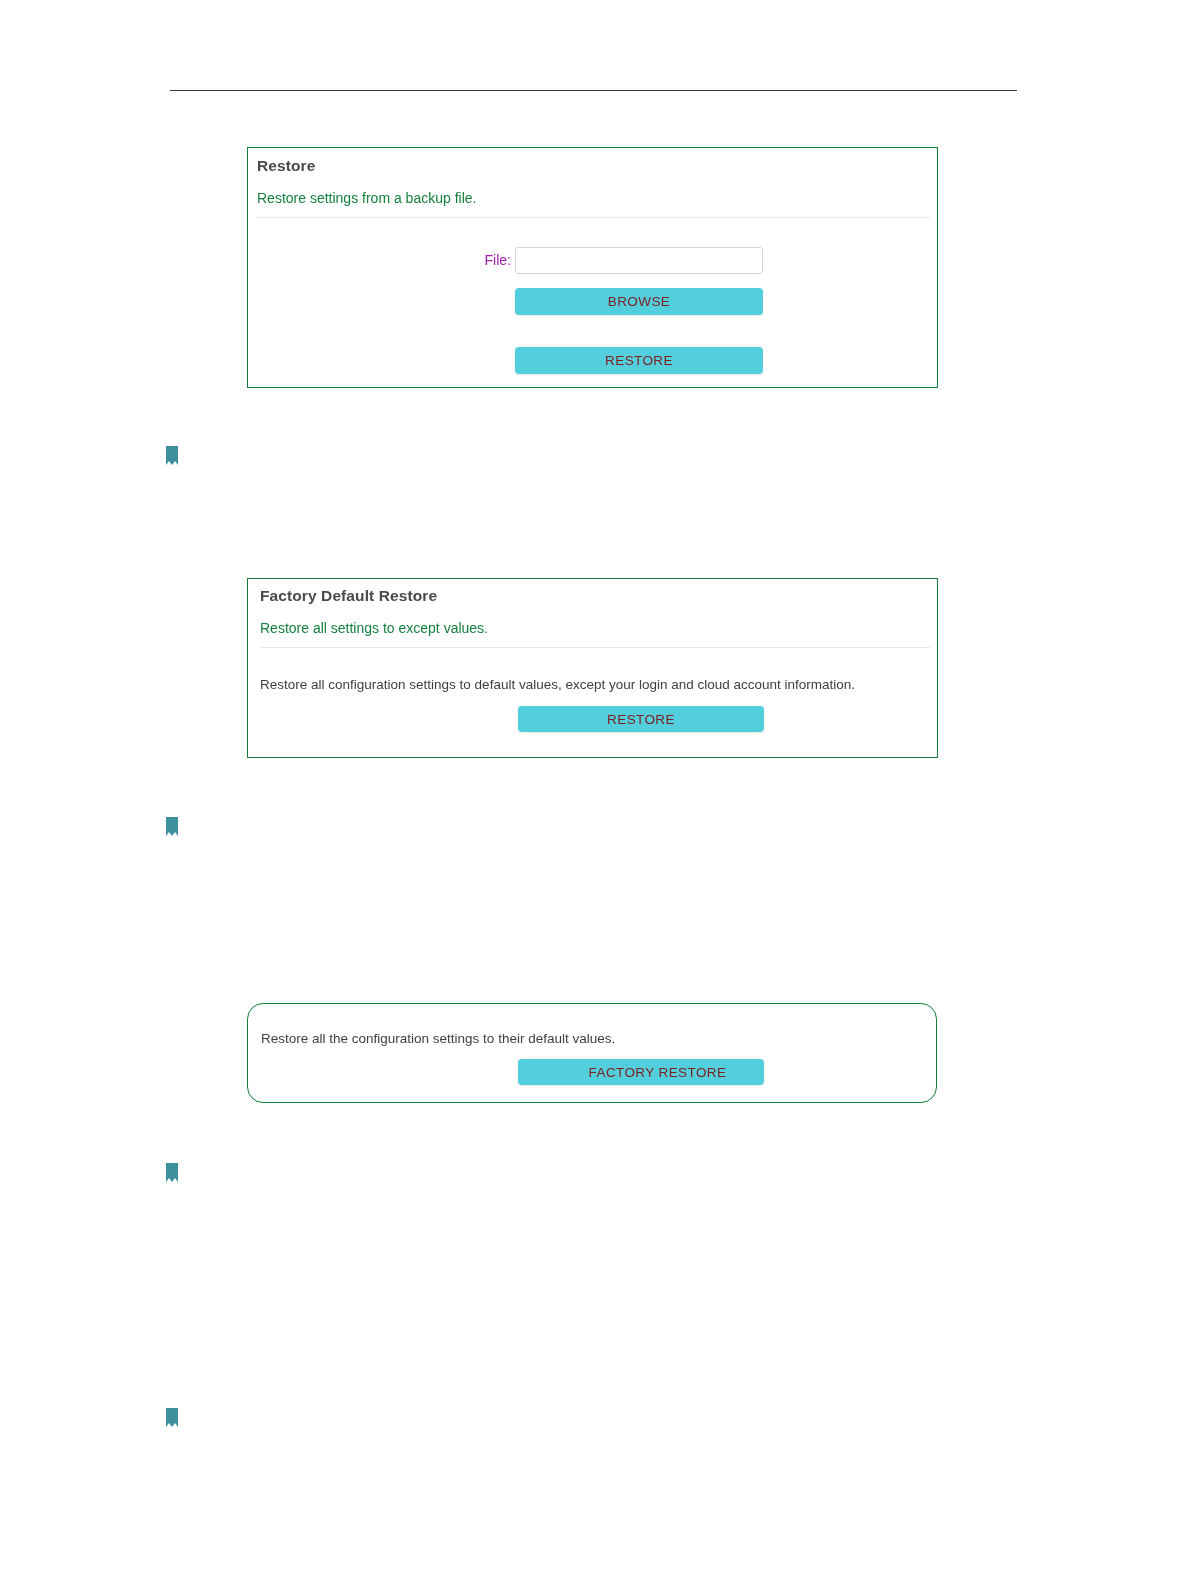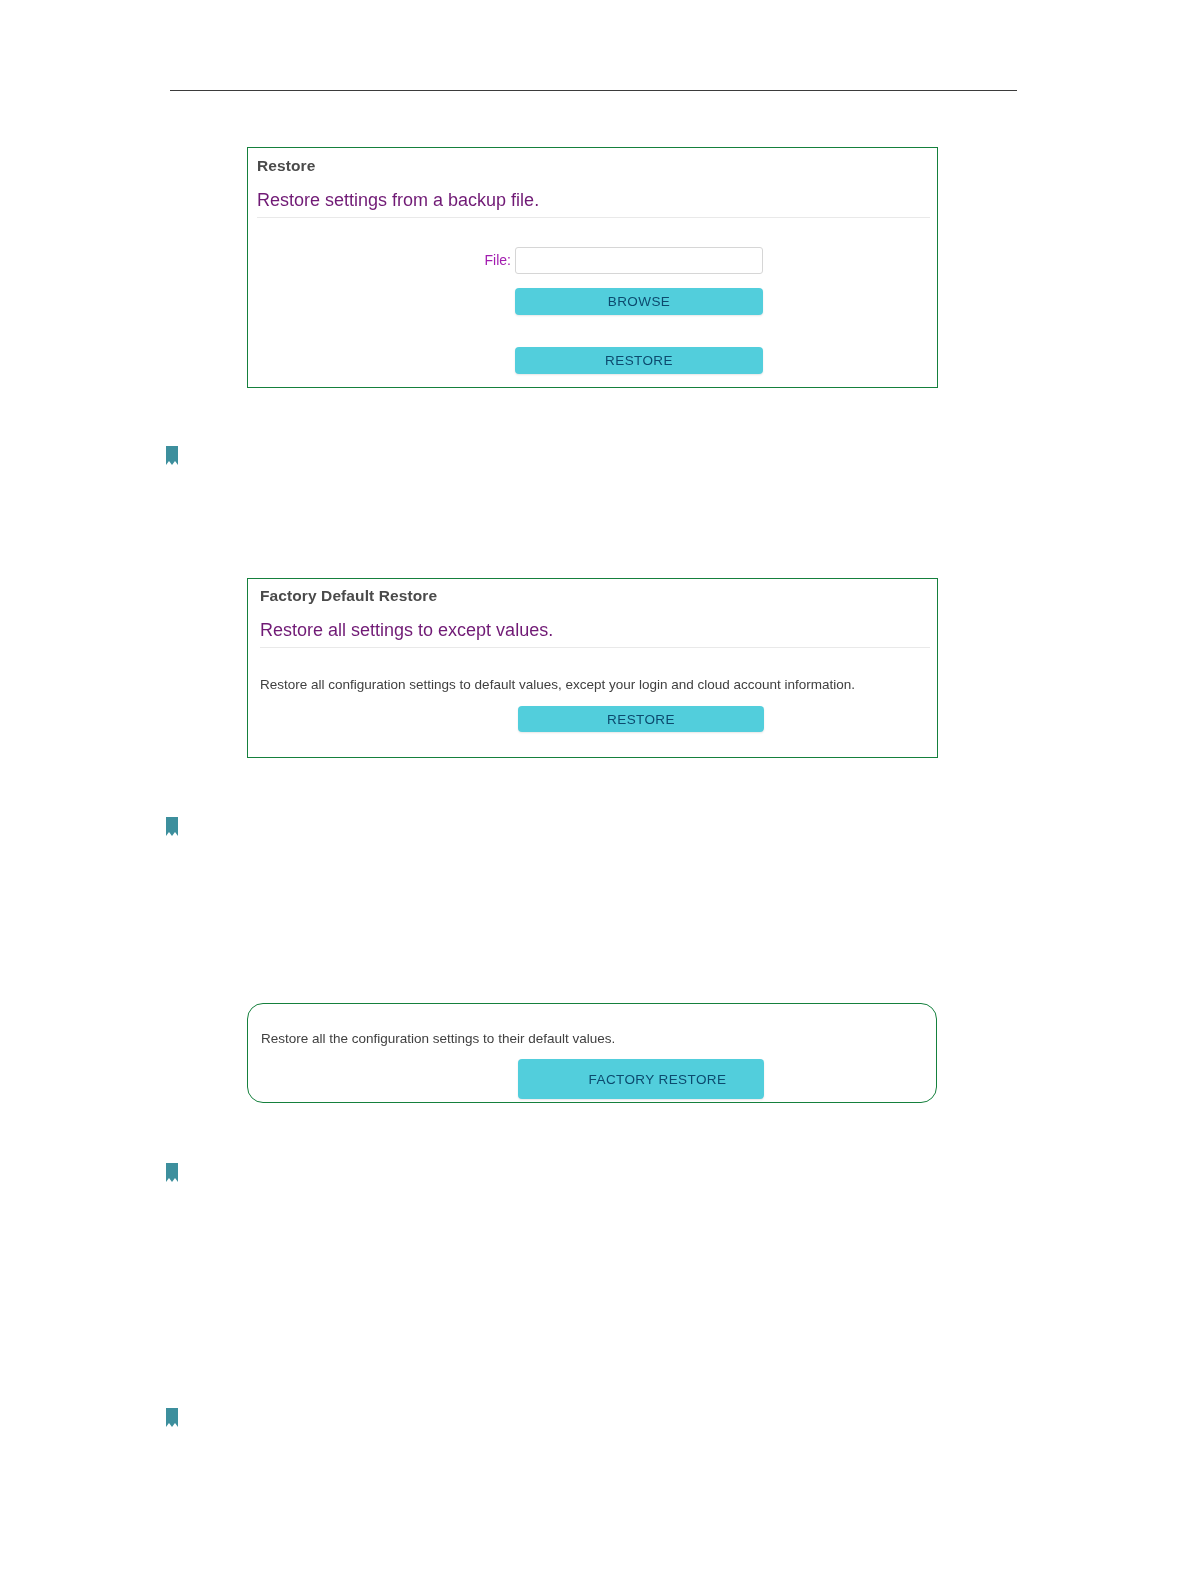--- a/index.html
+++ b/index.html
@@ -46,22 +46,22 @@
     position: absolute;
     font-size: 15.5px;
     font-weight: bold;
     color: #4a4a4a;
     letter-spacing: .1px;
     white-space: nowrap;
   }
 
   .panel-subtitle {
     position: absolute;
-    font-size: 18px;
-    color: #701a75;
+    font-size: 14px;
+    color: #15803d;
     white-space: nowrap;
   }
 
   .panel-divider {
     position: absolute;
     height: 0;
     border-top: 1px solid #e9e9e9;
   }
 
   .panel-text {
@@ -93,21 +93,21 @@
     outline: none;
   }
 
   
   .btn {
     position: absolute;
     box-sizing: border-box;
     background: #52cedc;
     border: none;
     border-radius: 4px;
-    color: #0c4a6e;
+    color: #7f1d1d;
     font-family: "Liberation Sans", sans-serif;
     font-size: 13.5px;
     letter-spacing: .4px;
     text-align: center;
     cursor: pointer;
     display: flex;
     align-items: center;
     justify-content: center;
     box-shadow: 0 1px 2px rgba(0,0,0,0.10);
   }
@@ -165,14 +165,14 @@
 
   <div class="panel-text" style="left:12px; top:98px;">Restore all configuration settings to default values, except your login and cloud account information.</div>
 
   <button class="btn" style="left:270px; top:127px; width:246px; height:26px;">RESTORE</button>
 </div>
 
 <div class="panel" style="left:247px; top:1003px; width:690px; height:100px;border-radius:16px;">
 
   <div class="panel-text" style="left:13px; top:27px;">Restore all the configuration settings to their default values.</div>
 
-  <button class="btn" style="left:270px; top:55px; width:246px; height:40px;padding-left:39px;">FACTORY RESTORE</button>
+  <button class="btn" style="left:270px; top:55px; width:246px; height:26px;padding-left:39px;">FACTORY RESTORE</button>
 </div>
 
 </body></html>

